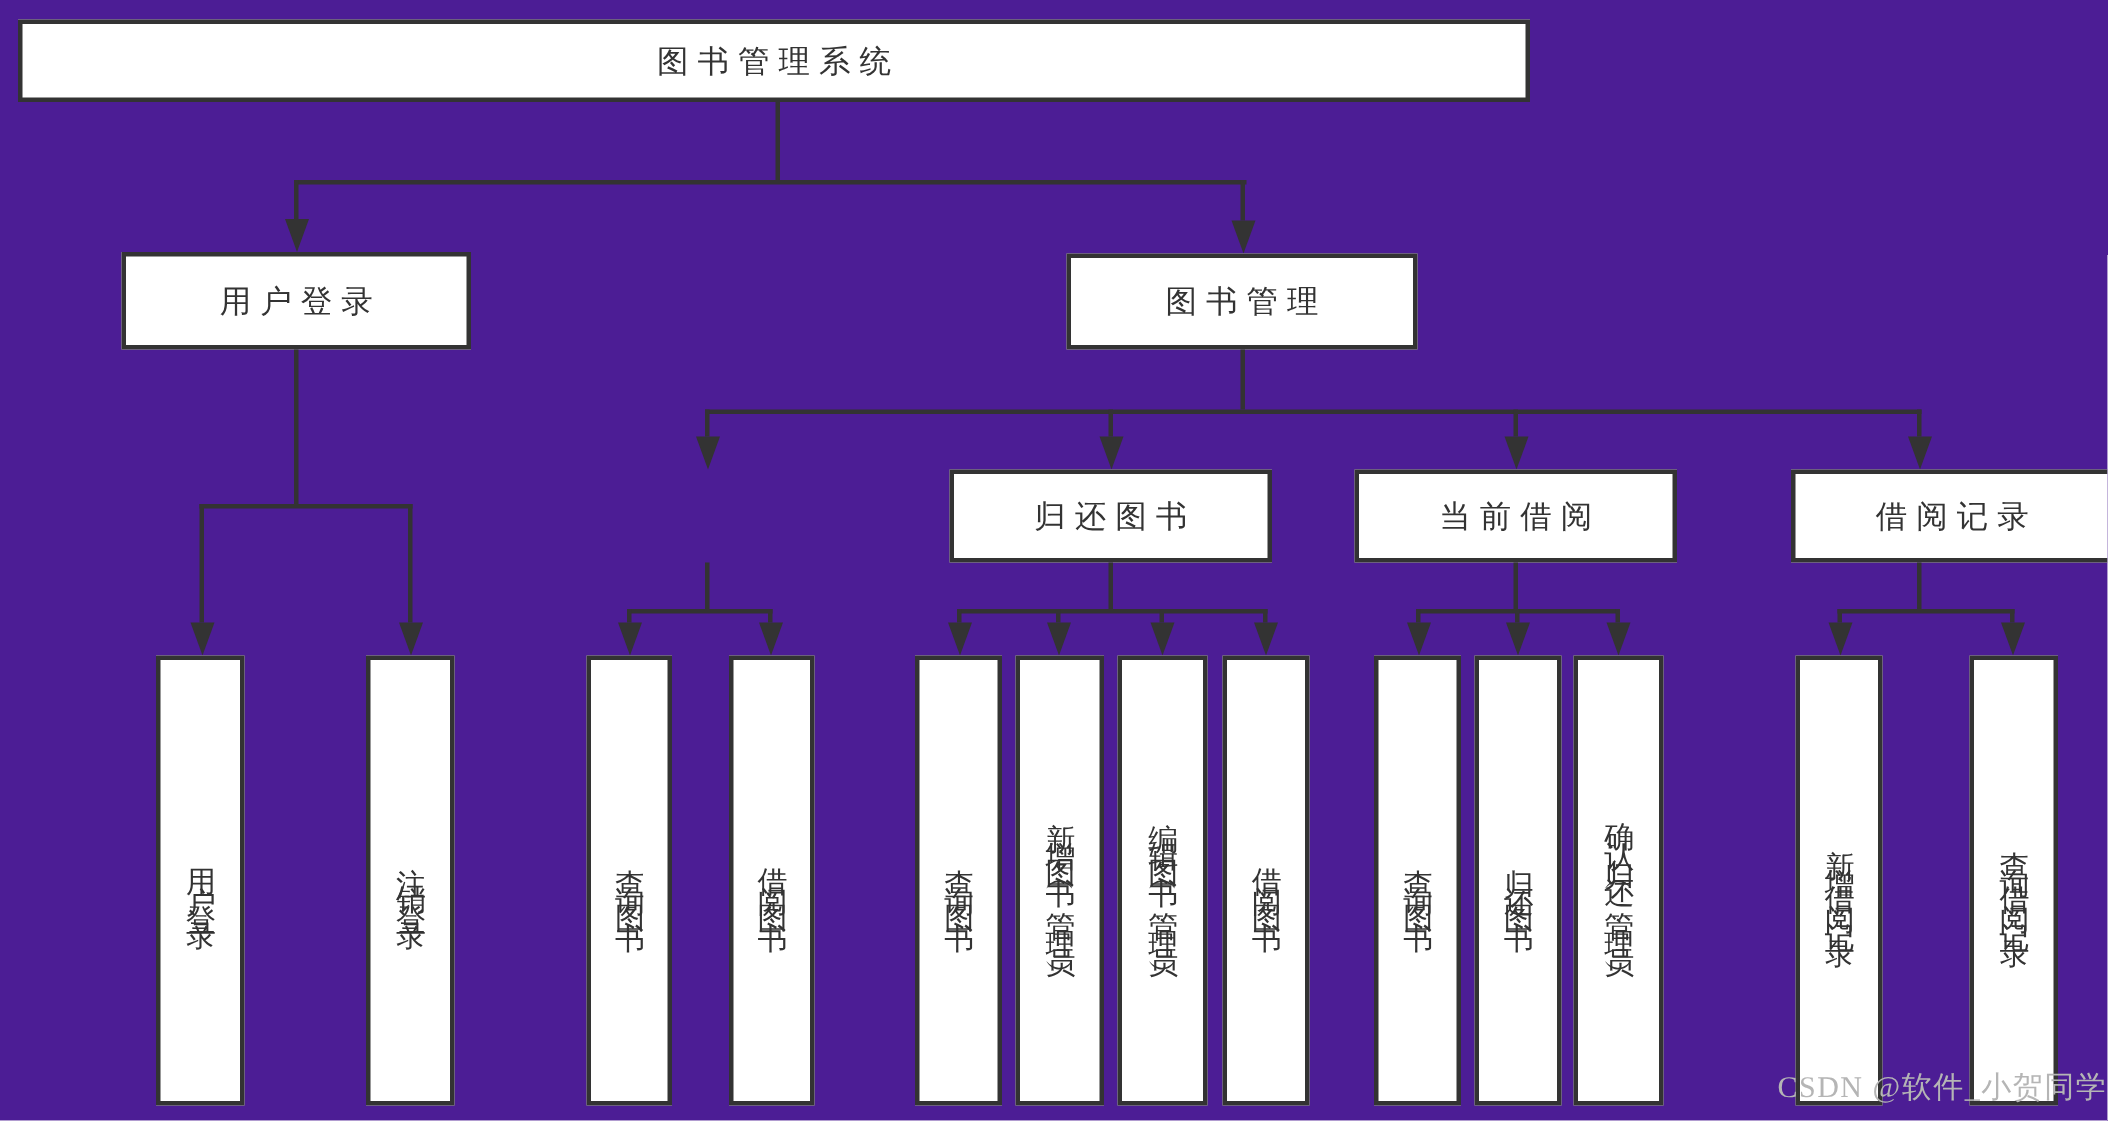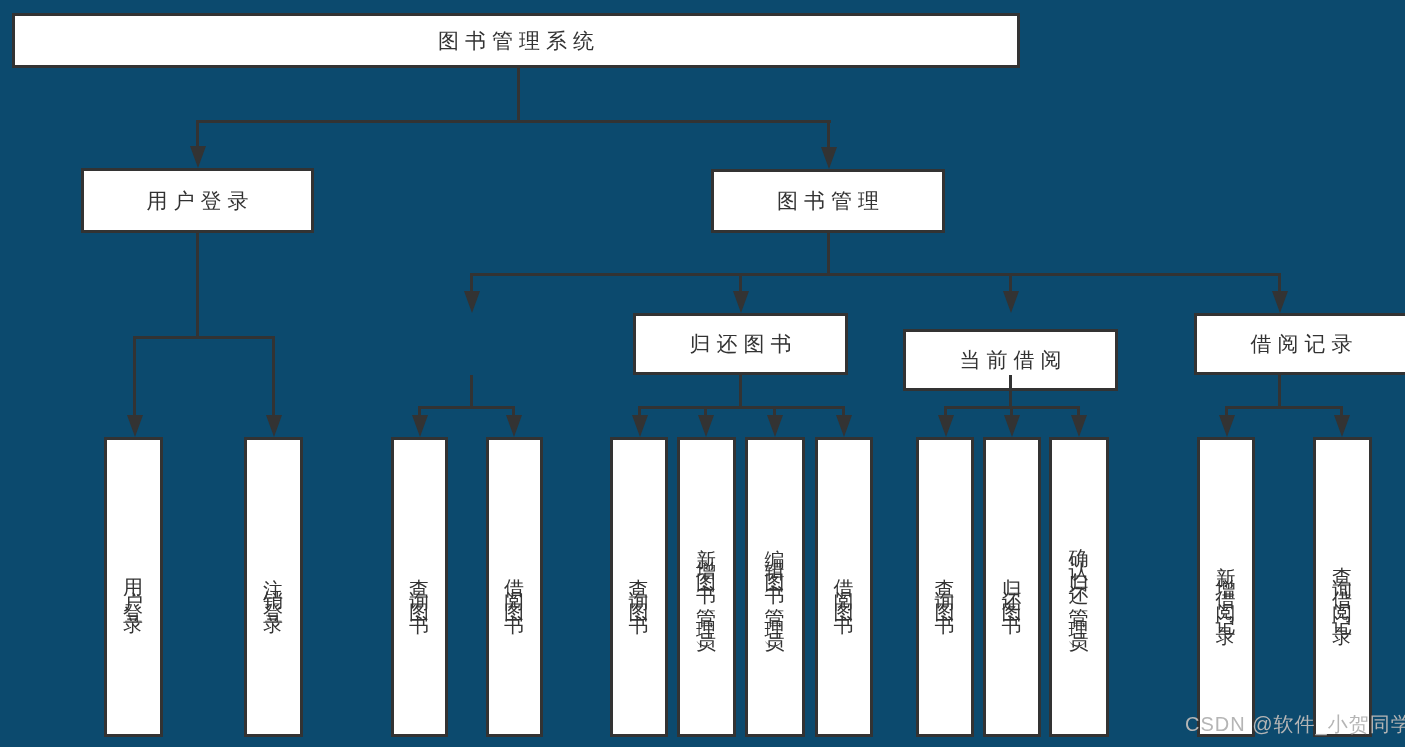--- a/index.html
+++ b/index.html
@@ -1,21 +1,21 @@
 <!DOCTYPE html>
 <html><head>
 <meta charset="utf-8">
 <style>
   html, body { margin: 0; padding: 0; background: #ffffff; }
   #canvas {
     position: relative;
     width: 1405px;
     height: 747px;
-    background: #0c4a6e;
-    font-family: Liberation Sans, sans-serif;
+    background: #4c1d95;
+    font-family: Liberation Serif, serif;
     color: #333333;
     overflow: hidden;
   }
   .node {
     position: absolute;
     box-sizing: border-box;
     border: 3px solid #333333;
     background: #ffffff;
     display: flex;
     align-items: center;
@@ -99,21 +99,21 @@
   <div class="vline" style="left:827px; top:233px; height:40px;"></div>
   <div class="hline" style="left:470px; top:273px; width:811px;"></div>
   <div class="arrow" style="left:470px; top:273px; height:18px;"></div>
   <div class="arrow" style="left:739px; top:273px; height:18px;"></div>
   <div class="arrow" style="left:1009px; top:273px; height:18px;"></div>
   <div class="arrow" style="left:1278px; top:273px; height:18px;"></div>
 
   <div class="node" style="left:633px; top:313px; width:215px; height:62px;">
     <span class="lbl">归还图书</span>
   </div>
-  <div class="node" style="left:903px; top:313px; width:215px; height:62px;margin-top:16px;">
+  <div class="node" style="left:903px; top:313px; width:215px; height:62px;">
     <span class="lbl">当前借阅</span>
   </div>
   <div class="node" style="left:1173px; top:313px; width:215px; height:62px;margin-left:21px;">
     <span class="lbl">借阅记录</span>
   </div>
 
   <div class="vline" style="left:470px; top:375px; height:31px;"></div>
   <div class="hline" style="left:418px; top:406px; width:97px;"></div>
   <div class="arrow" style="left:418px; top:406px; height:9px;"></div>
   <div class="arrow" style="left:512px; top:406px; height:9px;"></div>

